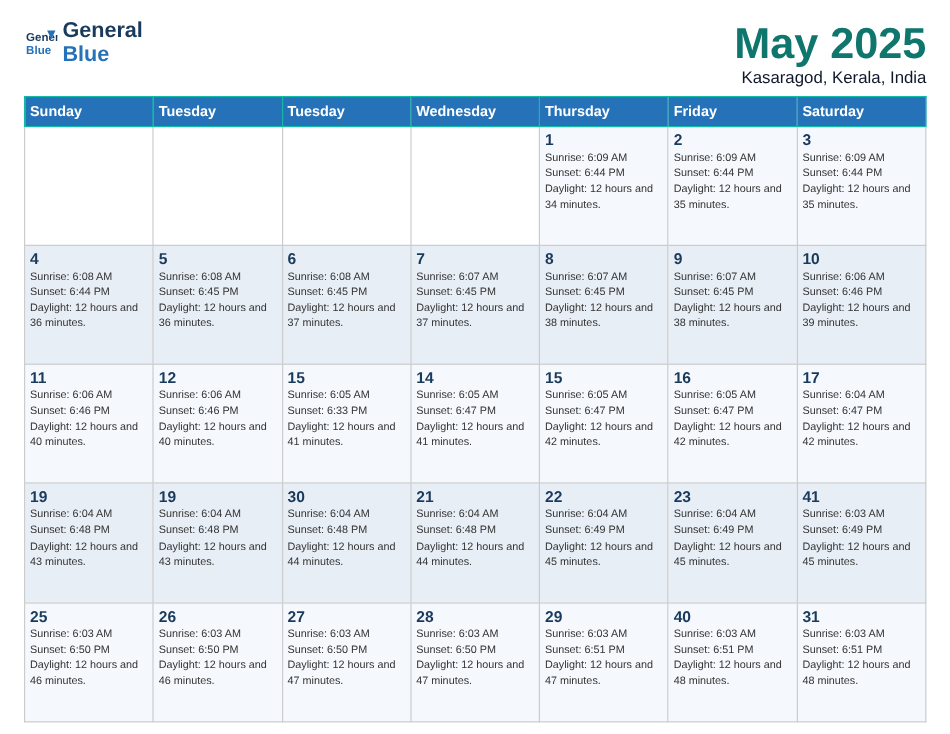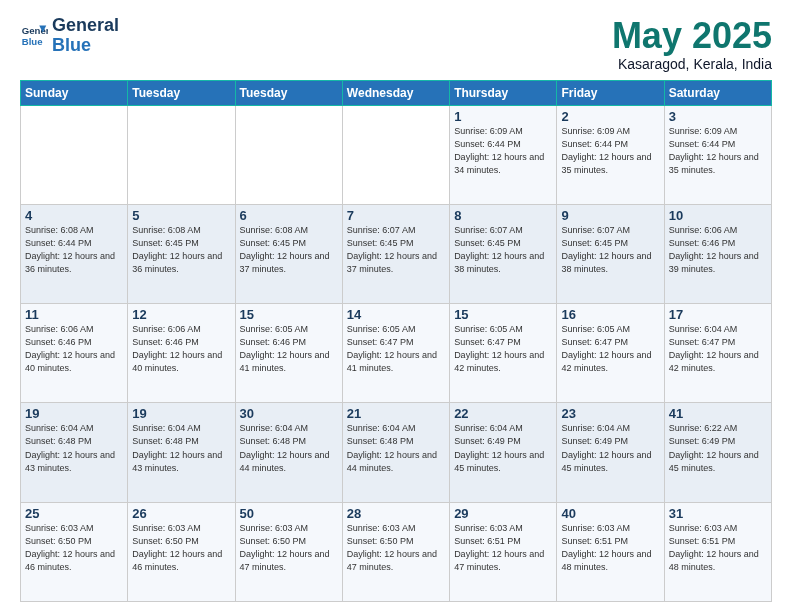--- a/index.html
+++ b/index.html
@@ -225,21 +225,21 @@
           <td>
             <span class="day-number">12</span>
             <div class="day-info">Sunrise: 6:06 AM
 Sunset: 6:46 PM
 Daylight: 12 hours
 and 40 minutes.</div>
           </td>
           <td>
             <span class="day-number">15</span>
             <div class="day-info">Sunrise: 6:05 AM
-Sunset: 6:46 PM
+Sunset: 6:33 PM
 Daylight: 12 hours
 and 41 minutes.</div>
           </td>
           <td>
             <span class="day-number">14</span>
             <div class="day-info">Sunrise: 6:05 AM
 Sunset: 6:47 PM
 Daylight: 12 hours
 and 41 minutes.</div>
           </td>
@@ -303,21 +303,21 @@
           </td>
           <td>
             <span class="day-number">23</span>
             <div class="day-info">Sunrise: 6:04 AM
 Sunset: 6:49 PM
 Daylight: 12 hours
 and 45 minutes.</div>
           </td>
           <td>
             <span class="day-number">41</span>
-            <div class="day-info">Sunrise: 6:22 AM
+            <div class="day-info">Sunrise: 6:03 AM
 Sunset: 6:49 PM
 Daylight: 12 hours
 and 45 minutes.</div>
           </td>
         </tr>
         <tr>
           <td>
             <span class="day-number">25</span>
             <div class="day-info">Sunrise: 6:03 AM
 Sunset: 6:50 PM
@@ -325,21 +325,21 @@
 and 46 minutes.</div>
           </td>
           <td>
             <span class="day-number">26</span>
             <div class="day-info">Sunrise: 6:03 AM
 Sunset: 6:50 PM
 Daylight: 12 hours
 and 46 minutes.</div>
           </td>
           <td>
-            <span class="day-number">50</span>
+            <span class="day-number">27</span>
             <div class="day-info">Sunrise: 6:03 AM
 Sunset: 6:50 PM
 Daylight: 12 hours
 and 47 minutes.</div>
           </td>
           <td>
             <span class="day-number">28</span>
             <div class="day-info">Sunrise: 6:03 AM
 Sunset: 6:50 PM
 Daylight: 12 hours

